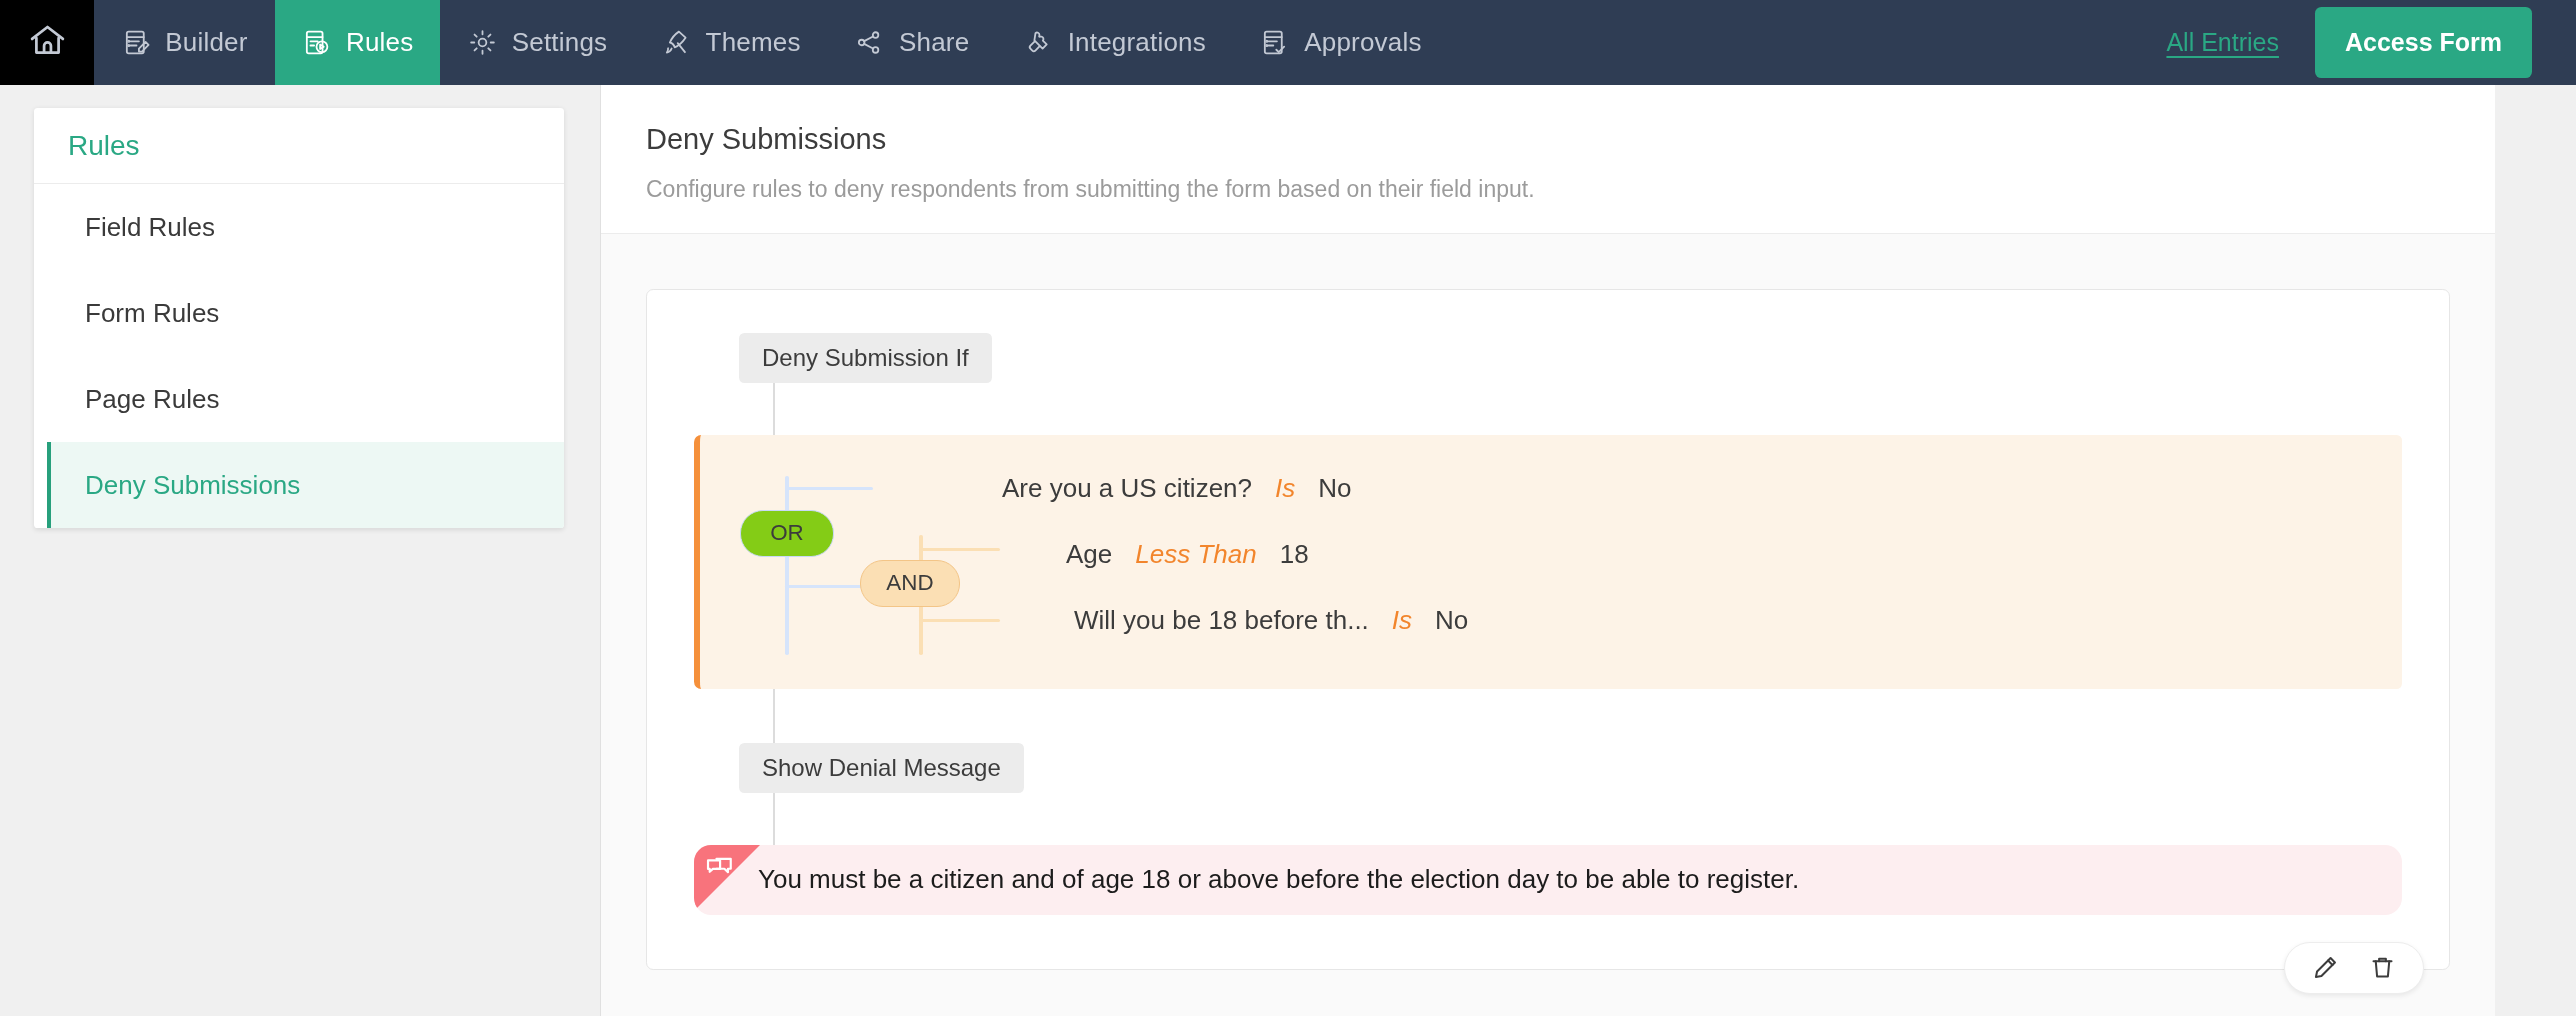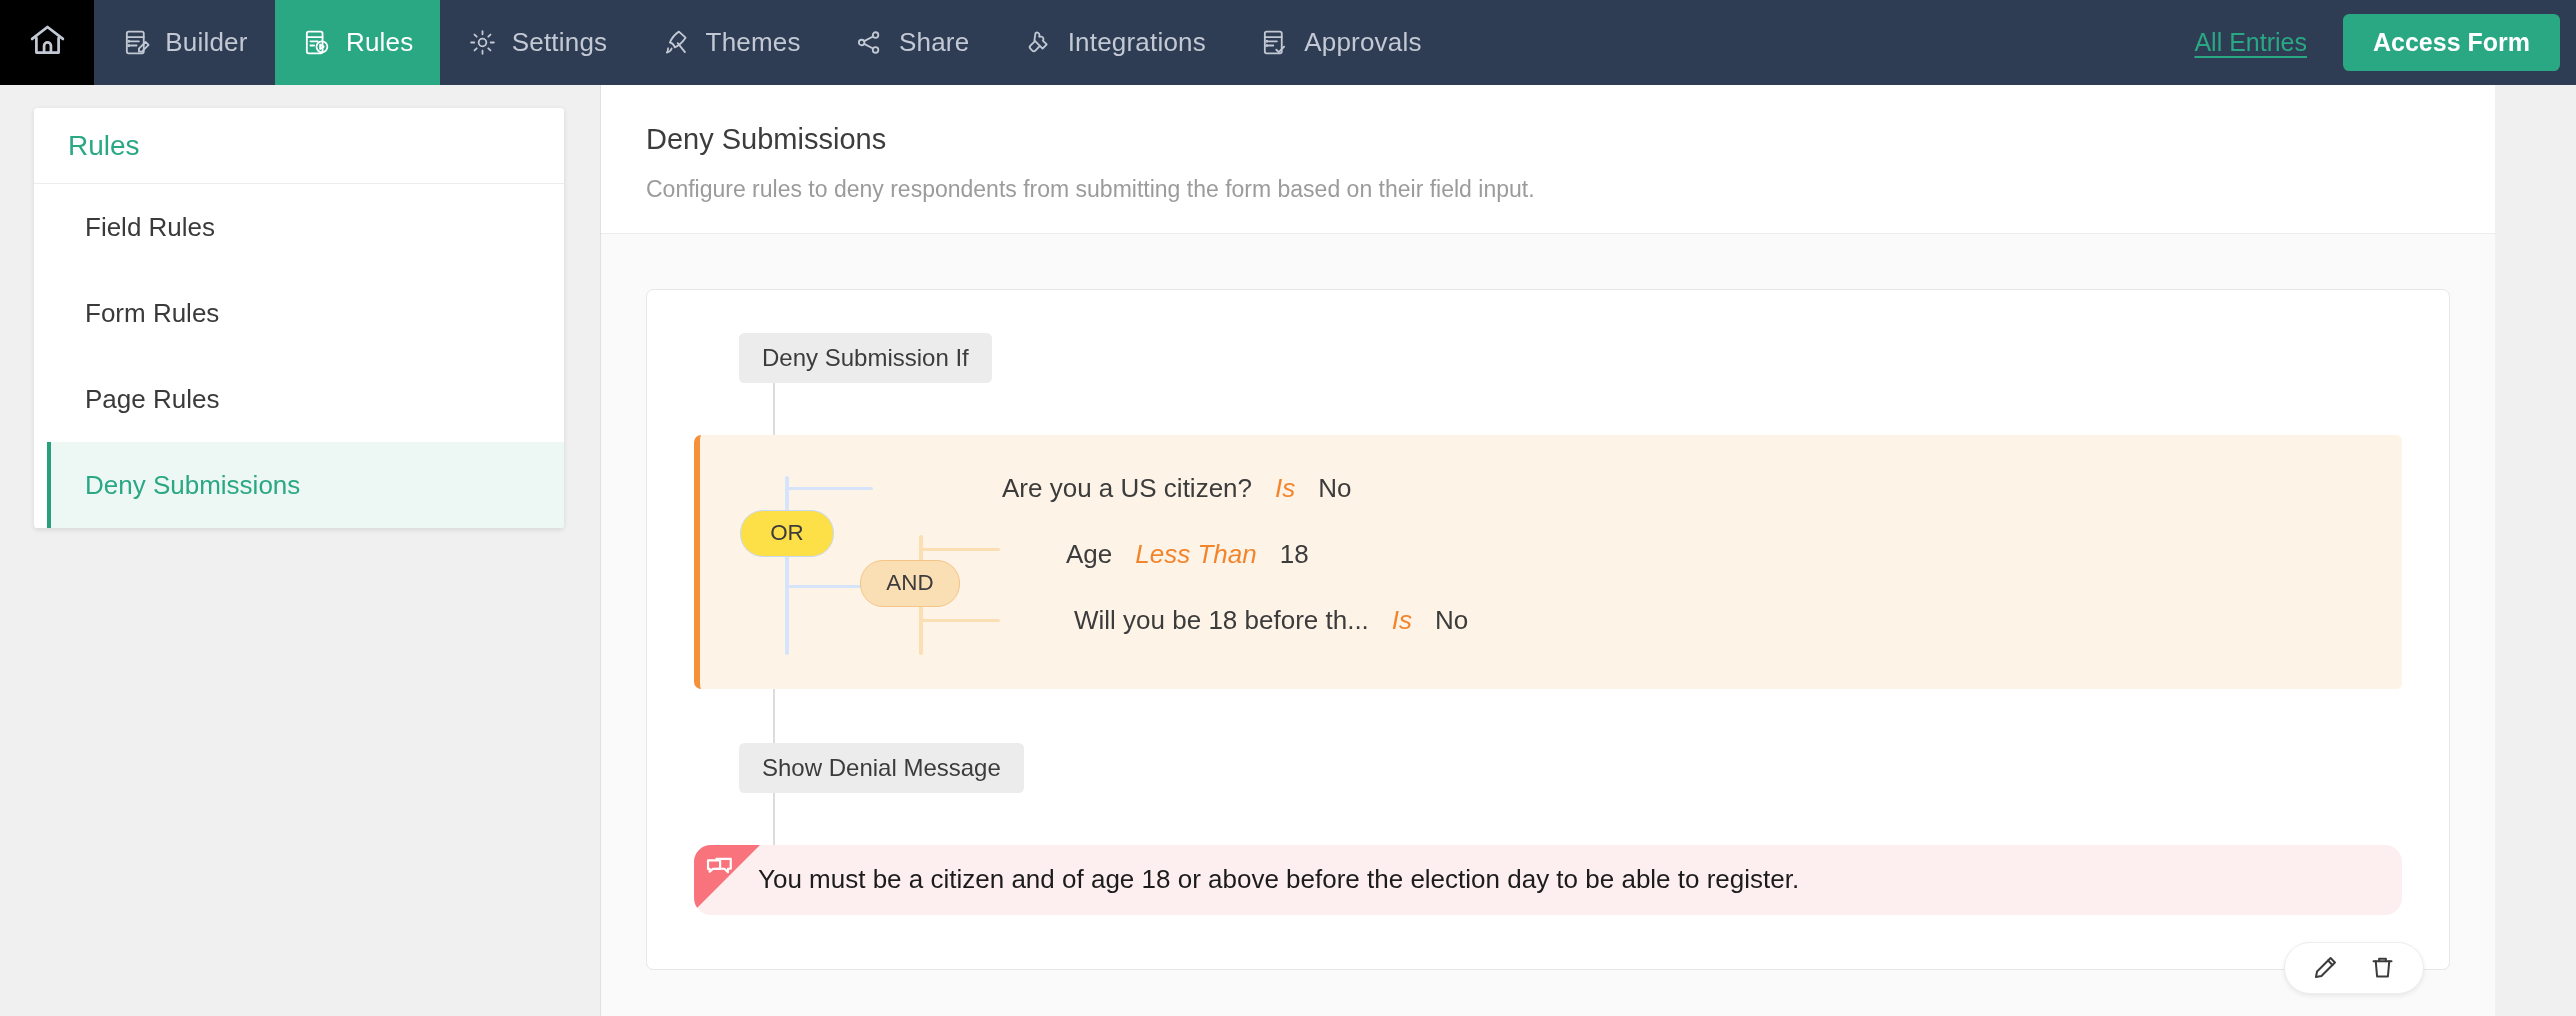--- a/index.html
+++ b/index.html
@@ -35,33 +35,33 @@
     white-space: nowrap;
   }
   .nav-item.active { background: #2aa884; color: #ffffff; }
   .nav-item .nico { display: flex; align-items: center; justify-content: center; width: 30px; height: 30px; }
   .nav-item .nico svg { width: 29px; height: 29px; display: block; }
 
   .nav-spacer { flex: 1 1 auto; }
 
   .nav-right {
     display: flex; align-items: center; gap: 36px;
-    padding-right: 16px;
+    padding-right: 44px;
   }
   .all-entries {
     color: #2aa884; font-size: 25px;
     text-decoration: underline;
     text-underline-offset: 5.4px;
     white-space: nowrap;
   }
   .access-form {
     background: #2aa884; color: #ffffff;
     font-size: 25px; font-weight: bold;
     border: none; border-radius: 6.3px;
-    padding: 0 30px; height: 57px;
+    padding: 0 30px; height: 71px;
     display: flex; align-items: center; justify-content: center;
     white-space: nowrap;
     font-family: "Liberation Sans", sans-serif;
   }
 
   
   .body-wrap {
     position: absolute; top: 85px; left: 0;
     width: 2576px; height: 931px;
     background: #f0f0f0;
@@ -166,21 +166,21 @@
     position: absolute; left: 85px; top: 41px;
     width: 3.6px; height: 179px;
     background: #d6e4fb;
     border-radius: 1.8px;
   }
   .or-h1 { position: absolute; left: 85px; top: 52px; width: 88px; height: 3.6px; background: #d6e4fb; border-radius: 1.8px; }
   .or-h2 { position: absolute; left: 85px; top: 150px; width: 88px; height: 3.6px; background: #d6e4fb; border-radius: 1.8px; }
   .or-badge {
     position: absolute; left: 40px; top: 75px;
     width: 94px; height: 47px;
-    background: #fde047;
+    background: #84cc16;
     border: 1.8px solid #c8d9f7;
     border-radius: 23px;
     display: flex; align-items: center; justify-content: center;
     font-size: 22.4px; color: #3c3c3c;
   }
 
   
   .and-spine {
     position: absolute; left: 219px; top: 100px;
     width: 3.6px; height: 120px;

